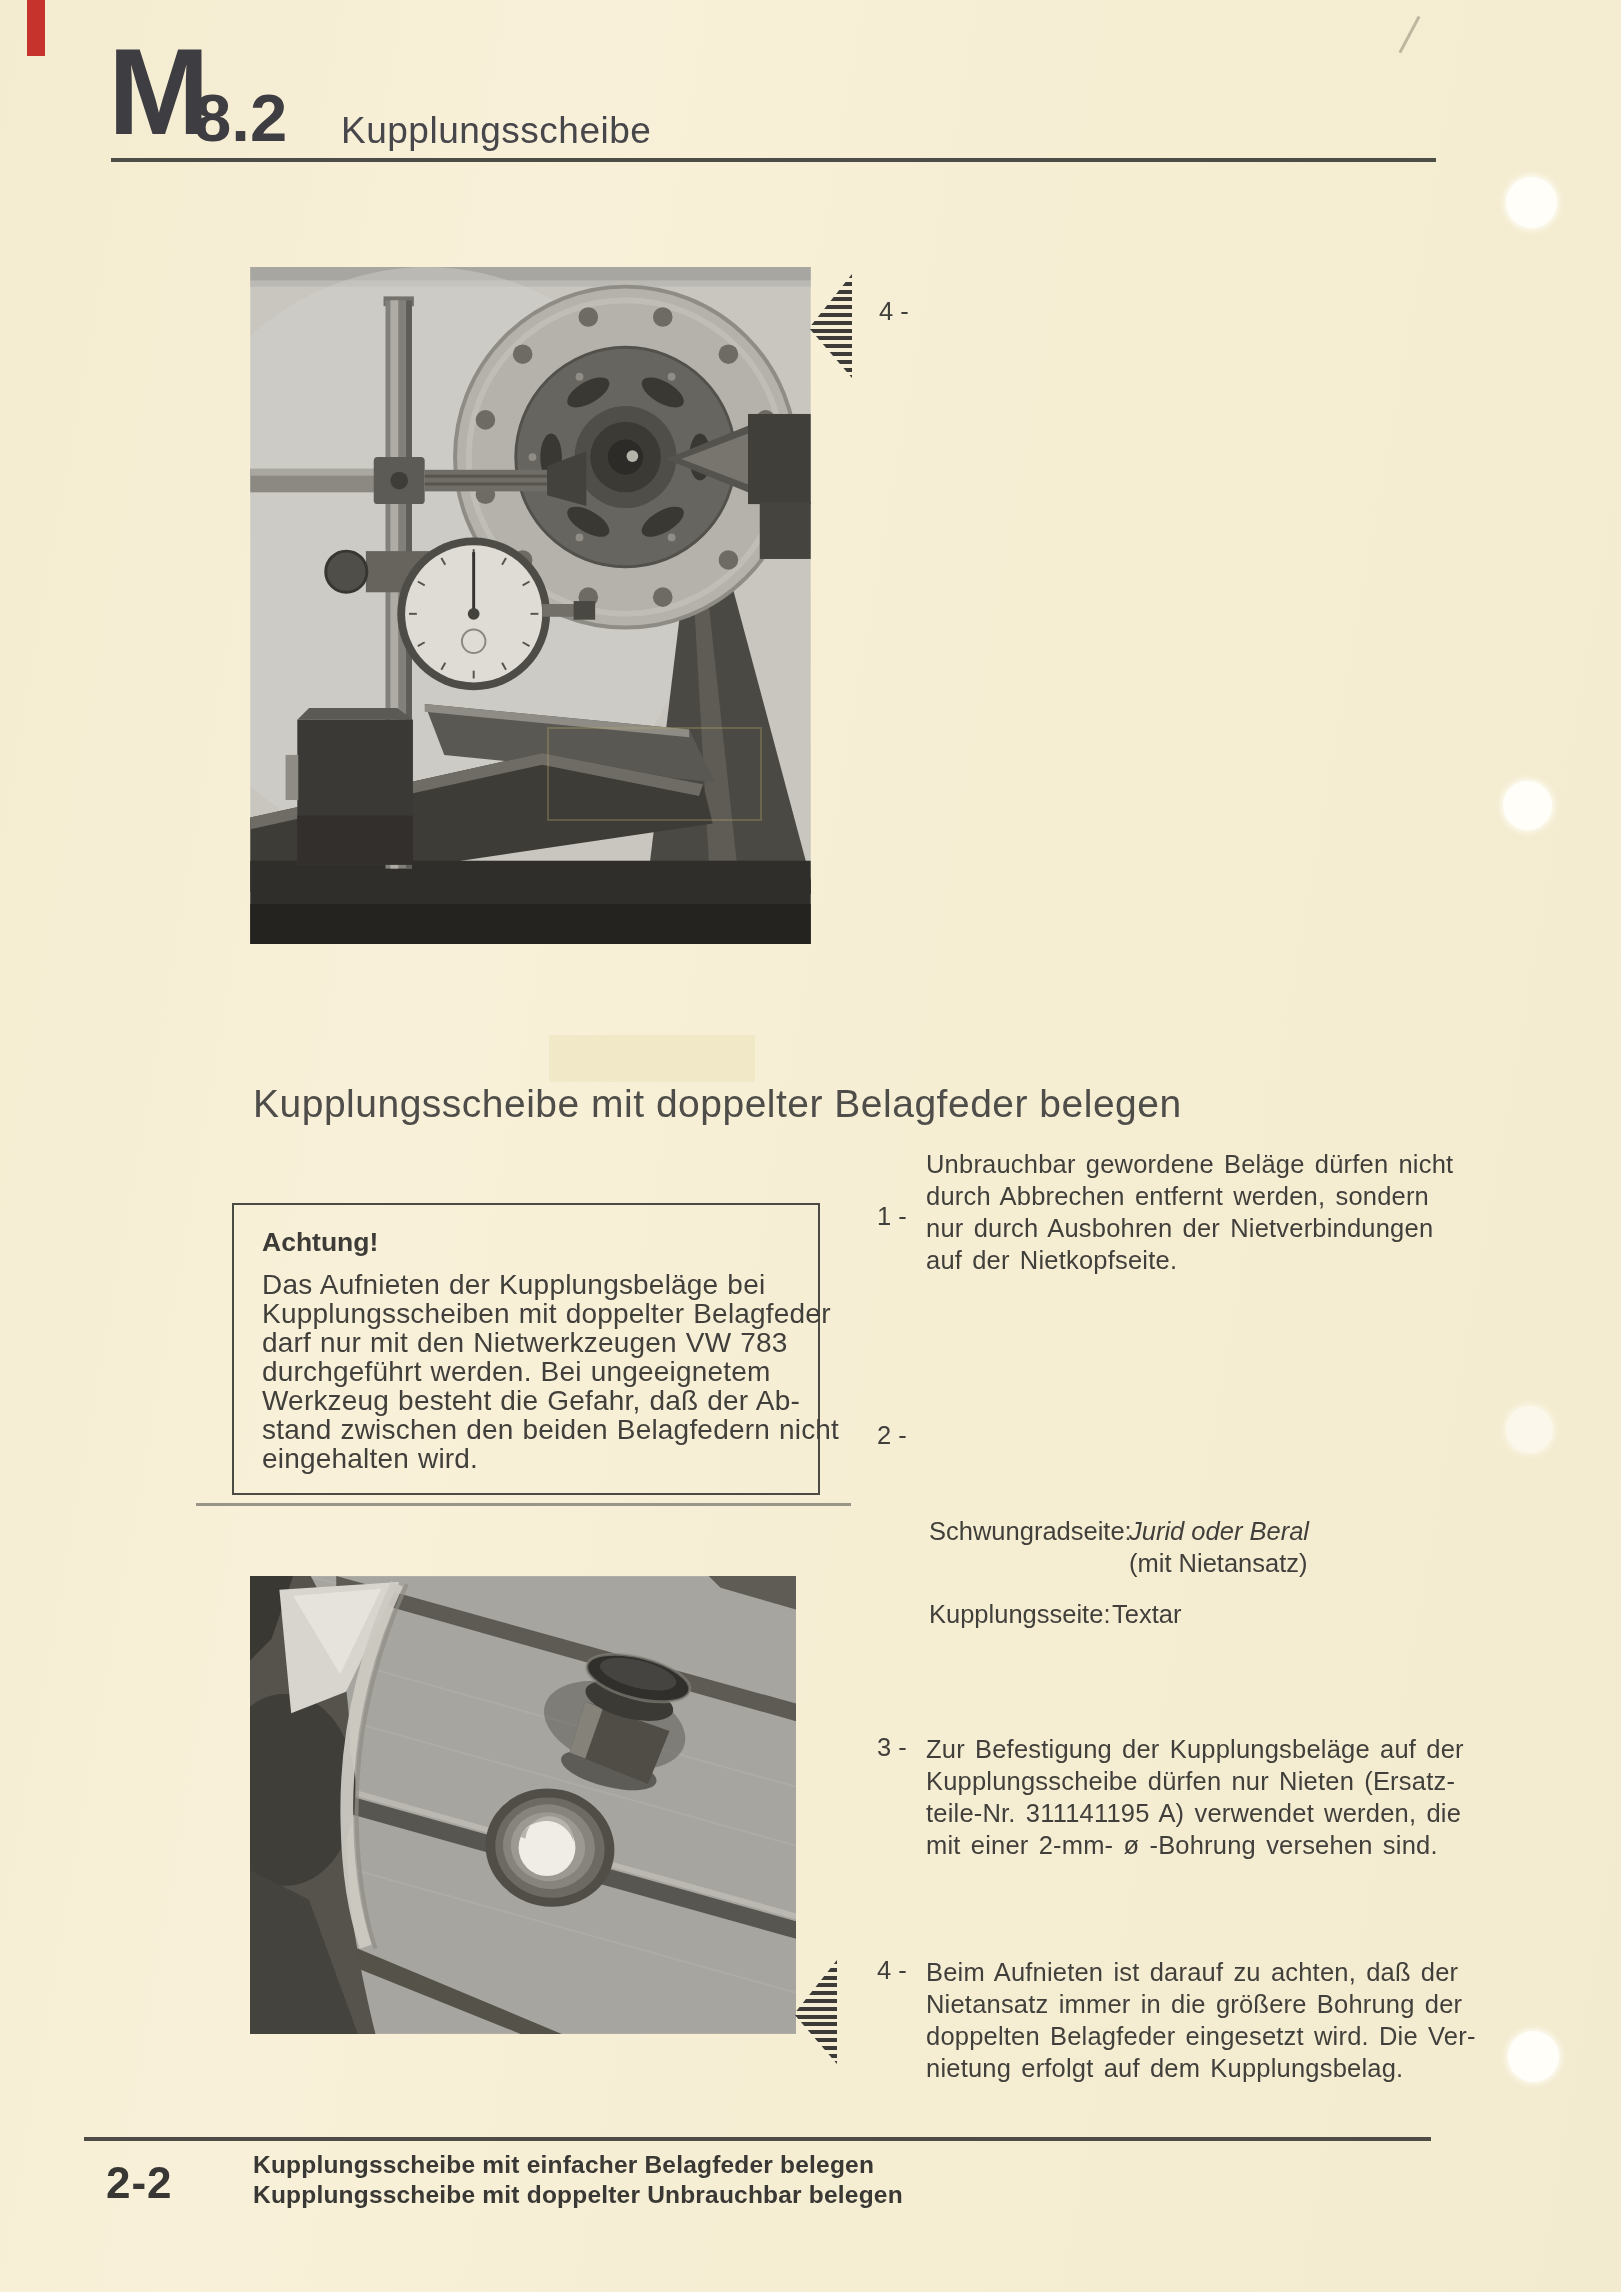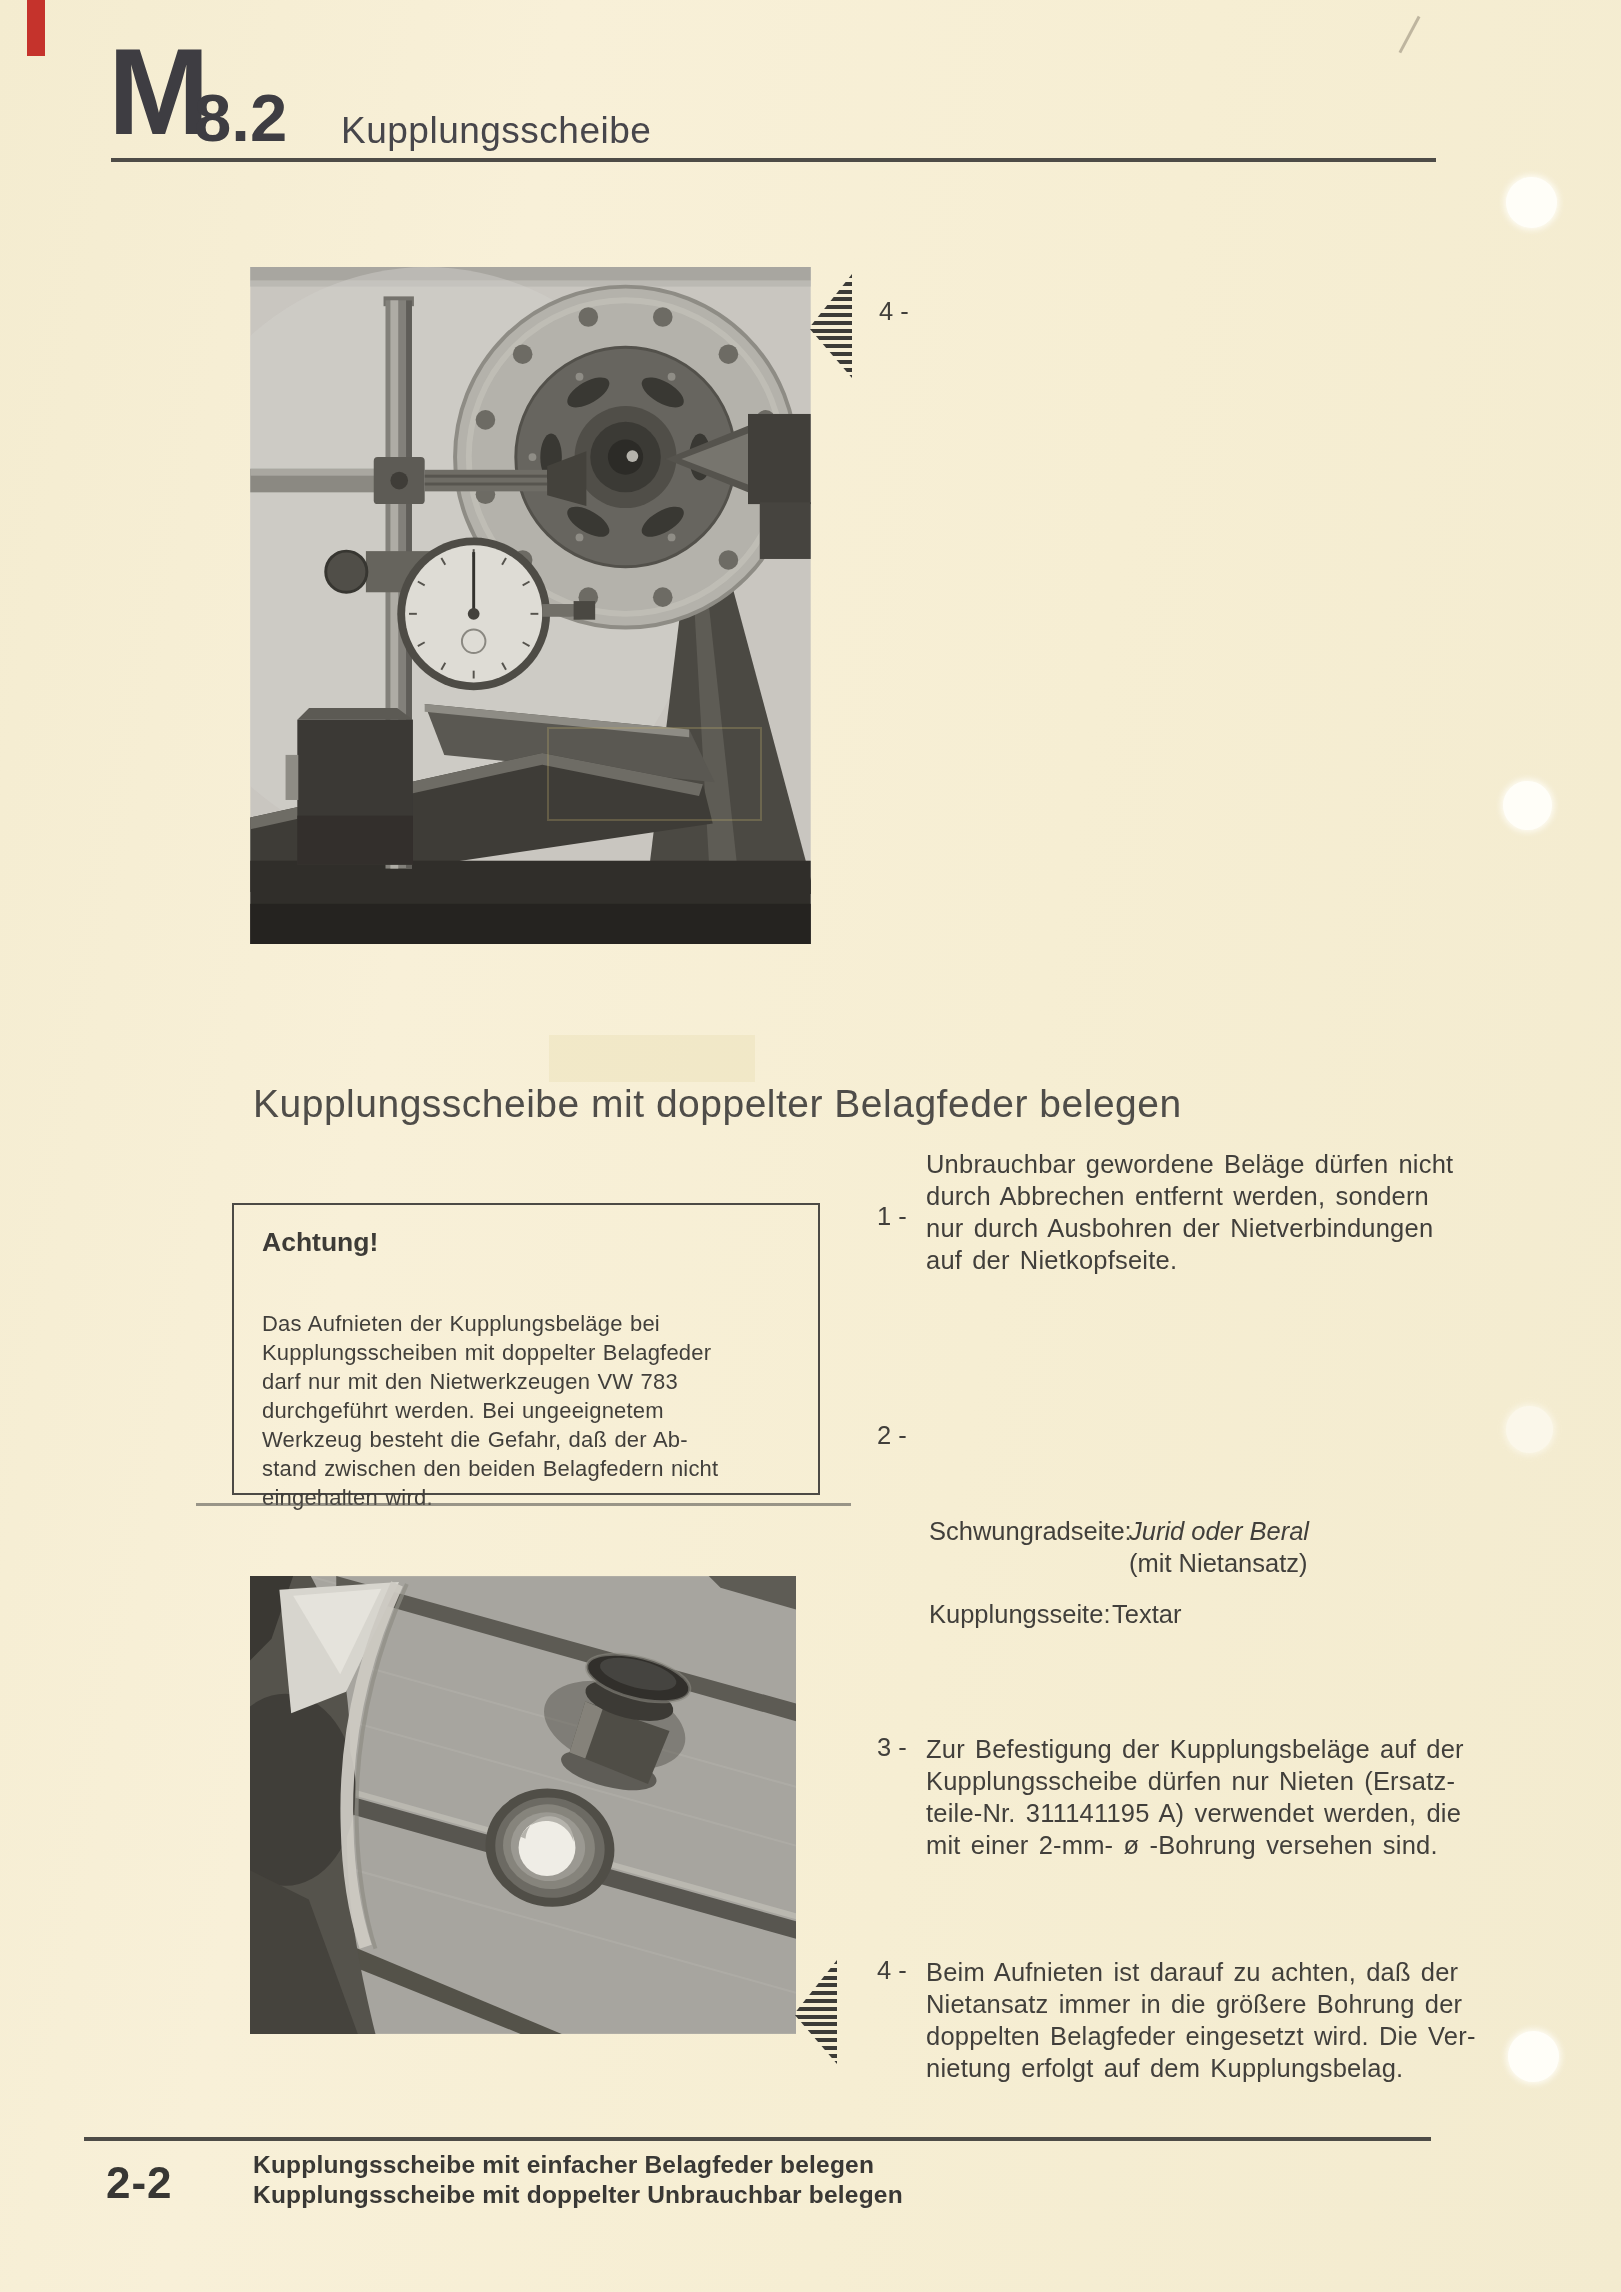--- a/index.html
+++ b/index.html
@@ -16,21 +16,21 @@
   .red-tab{background:#c5332c;}
   .rule{background:#4e4c47;}
   .hole{border-radius:50%; background:#fffef8; box-shadow:0 0 5.9px 2px rgba(255,254,248,0.9);}
   .pointer{
     background:repeating-linear-gradient(180deg,#3c3b37 0px,#3c3b37 3.9px,rgba(0,0,0,0) 3.9px,rgba(0,0,0,0) 7.8px);
     clip-path:polygon(0% 52%, 100% 0%, 100% 100%);
   }
   .heading{font-size:39px; font-weight:500; color:#4f4d49; letter-spacing:0.5px;}
   .warn-box{border:2.9px solid #4c4a45;}
   .warn-title{font-size:26.5px; font-weight:bold; color:#3d3b37;}
-  .warn-body{font-size:22px; line-height:29px; color:#413f3b; word-spacing:1px;margin-top:39px;}
+  .warn-body{font-size:28px; line-height:29px; color:#413f3b; word-spacing:1px;}
   .mat-label,.mat-value{font-size:25.5px; color:#413f3b; font-weight:500;}
   .footer-num{font-size:44px; font-weight:bold; color:#383734; letter-spacing:1px;}
   .footer-lines{font-size:24.5px; line-height:30px; font-weight:bold; color:#393835;}
   .hdr-m{font-size:122px; line-height:1; font-weight:800; color:#3e3d42;}
   .hdr-num{font-size:67px; line-height:1; font-weight:bold; color:#3e3d42;}
   .hdr-title{font-size:37px; color:#47464b; font-weight:400; letter-spacing:0.5px;}
   .artifact{pointer-events:none;}
 </style>
 </head>
 <body>

